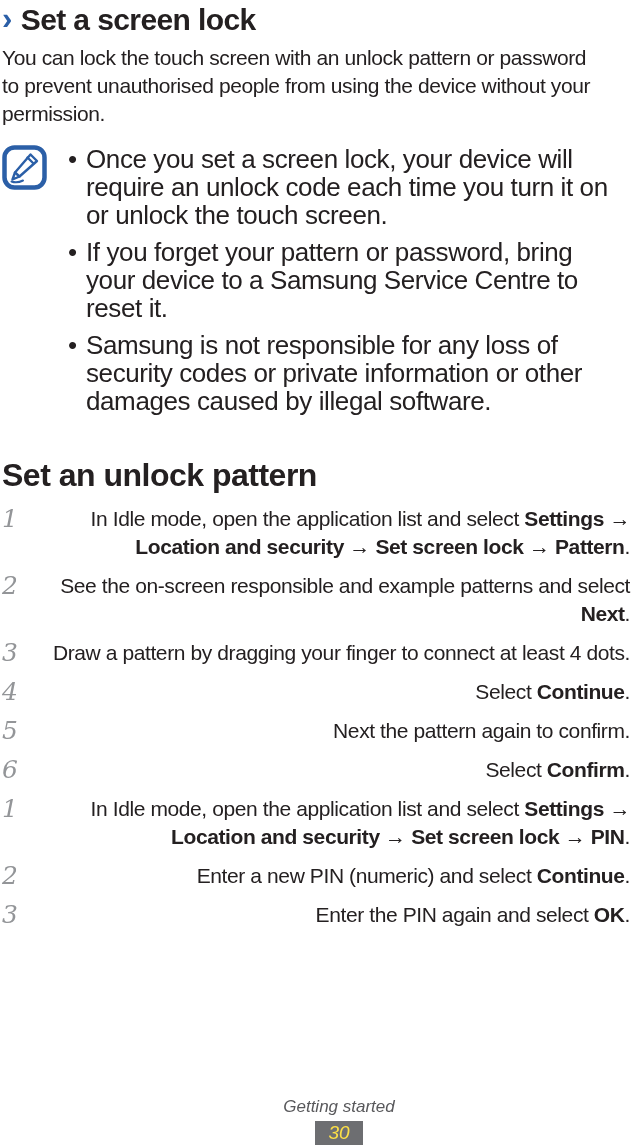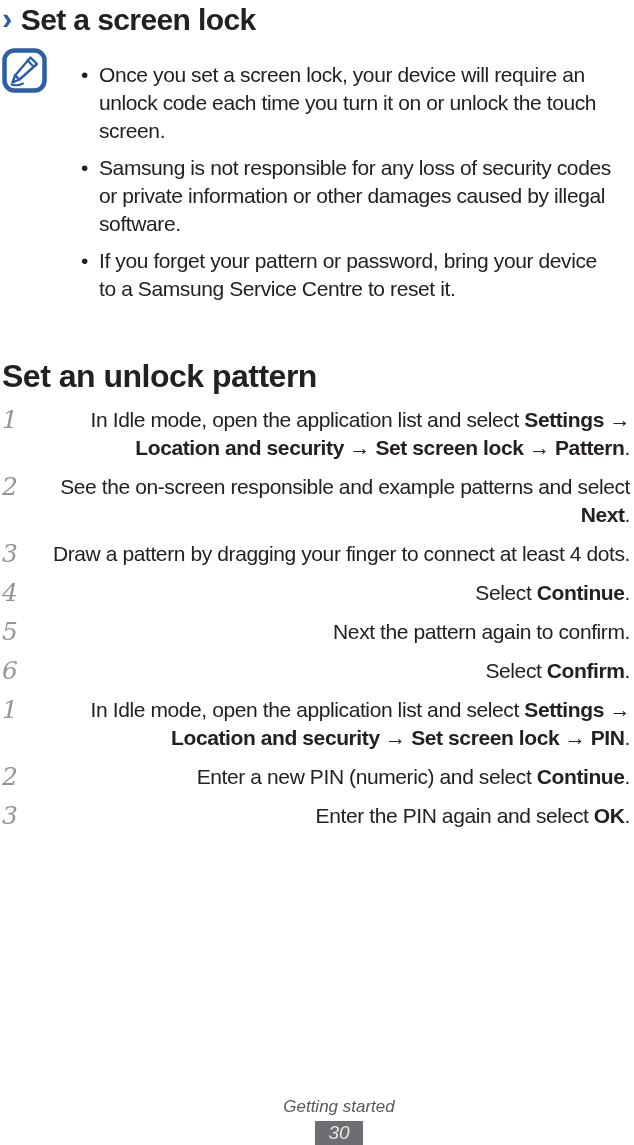--- a/index.html
+++ b/index.html
@@ -45,22 +45,22 @@
     display:flex;
     gap:16px;
     margin:6px 0 0 0;
   }
   .note-icon{
     flex:0 0 45px;
     margin-top:4px;
   }
   ul.bullets{
     list-style:none;
-    margin:17px;padding:0;
-    font-size:21px;
+    margin:4px;padding:0;
+    font-size:26px;
     line-height:28px;
     letter-spacing:-0.4px;
     max-width:556px;
   }
   ul.bullets li{
     position:relative;
     padding-left:19px;
     margin-bottom:9px;
   }
   ul.bullets li::before{
@@ -107,54 +107,55 @@
   .chapter{
     font-style:italic;
     font-size:17px;
     color:#58585b;
     margin-bottom:4px;
   }
   .pagenum{
     margin:0 auto;
     width:48px;height:24px;
     background:#6d6e71;
-    color:#e5e5e5;
+    color:#fde047;
     font-style:italic;
     font-size:19px;
     line-height:24px;
     text-align:center;
   }
 </style>
 </head>
 <body>
 
 <div class="doc">
 
   <h1 class="title">
     <span class="chev">›</span>
     <span>Set a screen lock</span>
   </h1>
 
+  <p class="intro">You can lock the touch screen with an unlock pattern or password to prevent unauthorised people from using the device without your permission.</p>
 
   <div class="note">
     <span class="note-icon">
       <svg width="45" height="45" viewBox="0 0 45 45" aria-hidden="true">
         <rect x="2.5" y="2.5" width="40" height="40" rx="10" fill="#ffffff" stroke="#2b5fa7" stroke-width="4.5"></rect>
         <g fill="none" stroke="#2b5fa7" stroke-width="2.4" stroke-linejoin="round" stroke-linecap="round">
           <path d="M28.5 9.5 L35 16 L17.5 31.5 L10.5 34.5 L13 27.5 Z"></path>
           <path d="M25.5 12.5 L31.5 18.5"></path>
           <path d="M13 27.5 L17.5 31.5"></path>
           <path d="M9.5 36.5 Q15 38.5 21 35.5" stroke-width="2"></path>
         </g>
       </svg>
     </span>
     <ul class="bullets">
         <li>Once you set a screen lock, your device will require an unlock code each time you turn it on or unlock the touch screen.</li>
+        <li>If you forget your pattern or password, bring your device to a Samsung Service Centre to reset it.</li>
         <li>Samsung is not responsible for any loss of security codes or private information or other damages caused by illegal software.</li>
-        <li>If you forget your pattern or password, bring your device to a Samsung Service Centre to reset it.</li>
       </ul>
   </div>
 
   <div id="sections">
       <h2 class="sec-h">Set an unlock pattern</h2>
       <ol class="steps">
         <li>
           <span class="num">1</span>
           <span class="stext"><span>In Idle mode, open the application list and select </span><span class="bold">Settings</span><span> → </span><span class="bold">Location and security</span><span> → </span><span class="bold">Set screen lock</span><span> → </span><span class="bold">Pattern</span><span>.</span></span>
         </li>

